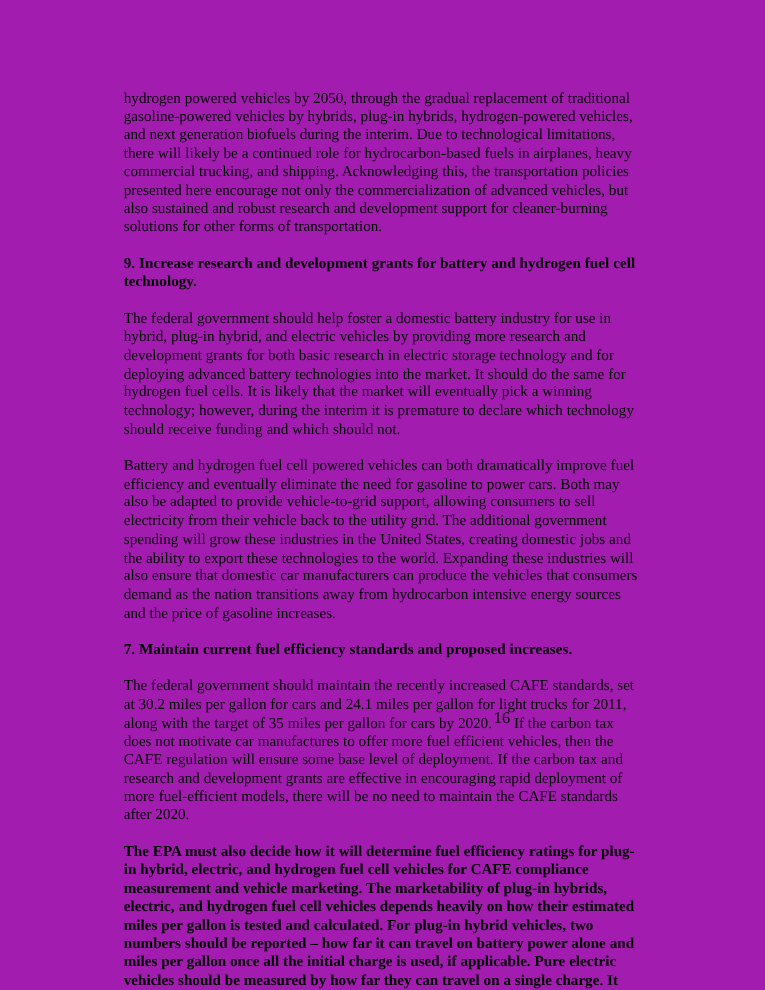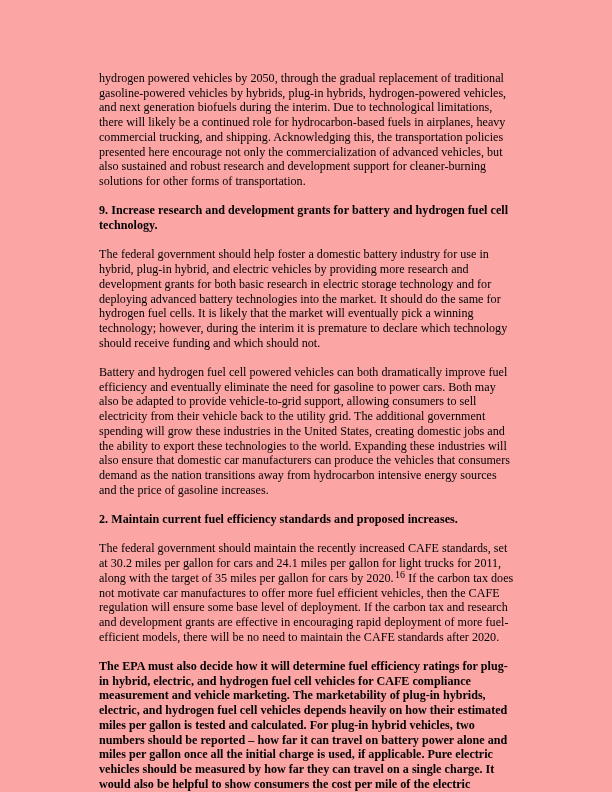--- a/index.html
+++ b/index.html
@@ -16,21 +16,21 @@
     font-family: "Liberation Serif", "DejaVu Serif", serif;
     color: #000000;
     -webkit-font-smoothing: antialiased;
   }
   .page {
     position: absolute;
     left: 0;
     top: 0;
     width: 612px;
     height: 792px;
-    background: #fca5a5;
+    background: #a21caf;
   }
   .content {
     position: absolute;
     left: 99px;
     top: 71px;
     width: 415px;
   }
   p.para {
     margin: 0 0 14.7px 0;
     font-size: 12.1px;
@@ -47,21 +47,21 @@
   }
   h2.heading {
     margin: 0 0 14.7px 0;
     font-size: 12.1px;
     line-height: 14.7px;
     font-weight: bold;
     text-align: left;
     letter-spacing: 0.04px;
   }
   sup.footnote-ref {
-    font-size: 10px;
+    font-size: 13px;
     line-height: 0;
     vertical-align: 4px;
     padding-left: 1.5px;
   }
   .page-number {
     position: absolute;
     left: 0;
     top: 705px;
     width: 612px;
     text-align: center;
@@ -78,21 +78,21 @@
   <div class="content">
 
     <p class="para">hydrogen powered vehicles by 2050, through the gradual replacement of traditional gasoline-powered vehicles by hybrids, plug-in hybrids, hydrogen-powered vehicles, and next generation biofuels during the interim.  Due to technological limitations, there will likely be a continued role for hydrocarbon-based fuels in airplanes, heavy commercial trucking, and shipping.  Acknowledging this, the transportation policies presented here encourage not only the commercialization of advanced vehicles, but also sustained and robust research and development support for cleaner-burning solutions for other forms of transportation.</p>
 
     <h2 class="heading">9. Increase research and development grants for battery and hydrogen fuel cell technology.</h2>
 
     <p class="para">The federal government should help foster a domestic battery industry for use in hybrid, plug-in hybrid, and electric vehicles by providing more research and development grants for both basic research in electric storage technology and for deploying advanced battery technologies into the market.  It should do the same for hydrogen fuel cells.  It is likely that the market will eventually pick a winning technology; however, during the interim it is premature to declare which technology should receive funding and which should not.</p>
 
     <p class="para">Battery and hydrogen fuel cell powered vehicles can both dramatically improve fuel efficiency and eventually eliminate the need for gasoline to power cars.  Both may also be adapted to provide vehicle-to-grid support, allowing consumers to sell electricity from their vehicle back to the utility grid.  The additional government spending will grow these industries in the United States, creating domestic jobs and the ability to export these technologies to the world.  Expanding these industries will also ensure that domestic car manufacturers can produce the vehicles that consumers demand as the nation transitions away from hydrocarbon intensive energy sources and the price of gasoline increases.</p>
 
-    <h2 class="heading">2. Maintain current fuel efficiency standards and proposed increases.</h2>
+    <h2 class="heading">7. Maintain current fuel efficiency standards and proposed increases.</h2>
 
     <p class="para"><span>The federal government should maintain the recently increased CAFE standards, set at 30.2 miles per gallon for cars and 24.1 miles per gallon for light trucks for 2011, along with the target of 35 miles per gallon for cars by 2020.</span><sup class="footnote-ref">16</sup><span>  If the carbon tax does not motivate car manufactures to offer more fuel efficient vehicles, then the CAFE regulation will ensure some base level of deployment.  If the carbon tax and research and development grants are effective in encouraging rapid deployment of more fuel-efficient models, there will be no need to maintain the CAFE standards after 2020.</span></p>
 
     <p class="para">The EPA must also decide how it will determine fuel efficiency ratings for plug-in hybrid, electric, and hydrogen fuel cell vehicles for CAFE compliance measurement and vehicle marketing.  The marketability of plug-in hybrids, electric, and hydrogen fuel cell vehicles depends heavily on how their estimated miles per gallon is tested and calculated.  For plug-in hybrid vehicles, two numbers should be reported – how far it can travel on battery power alone and miles per gallon once all the initial charge is used, if applicable.  Pure electric vehicles should be measured by how far they can travel on a single charge.  It would also be helpful to show consumers the cost per mile of the electric powered</p>
 
   </div>
 
 
 </div>
 

